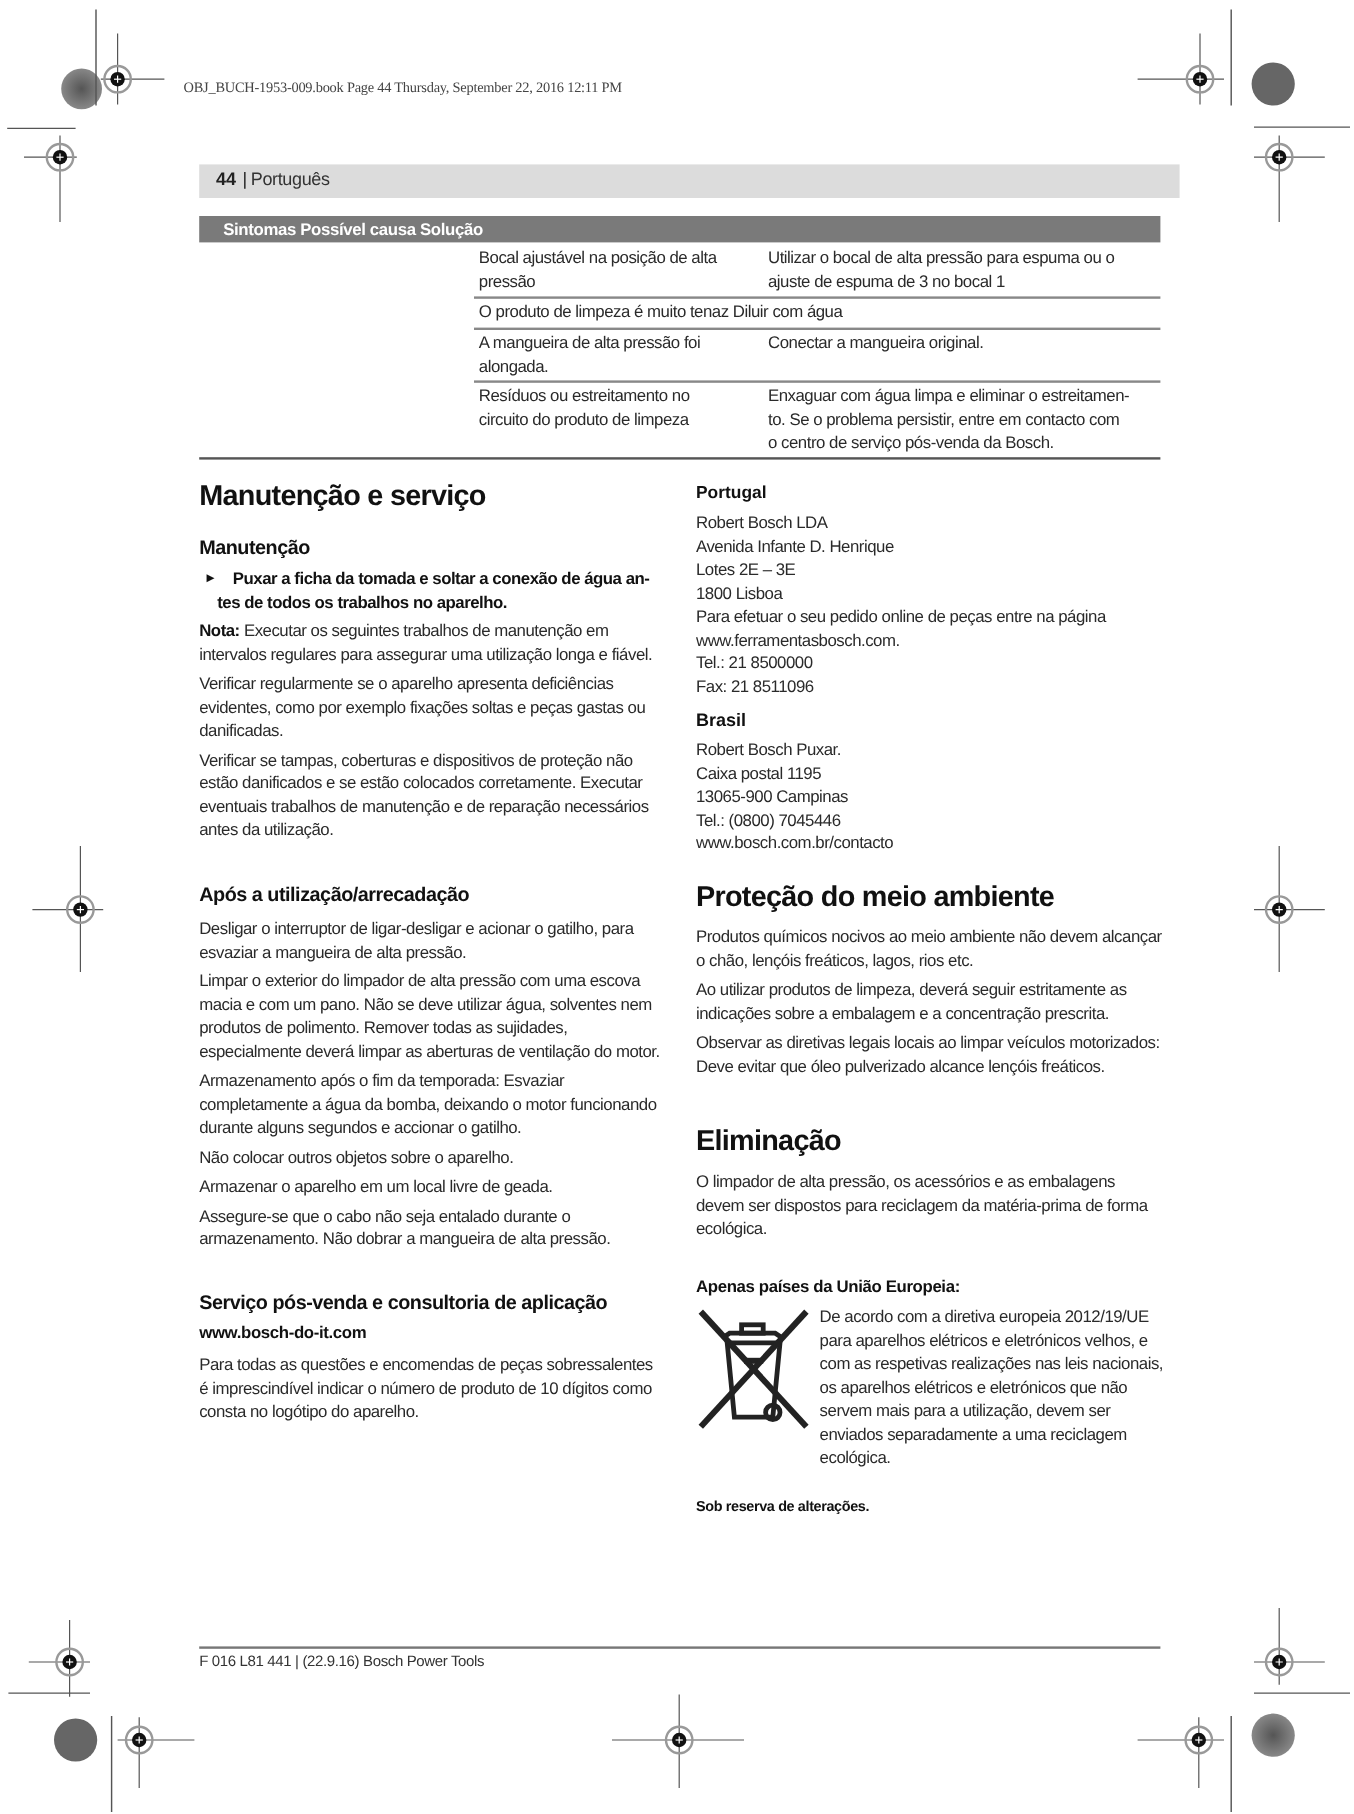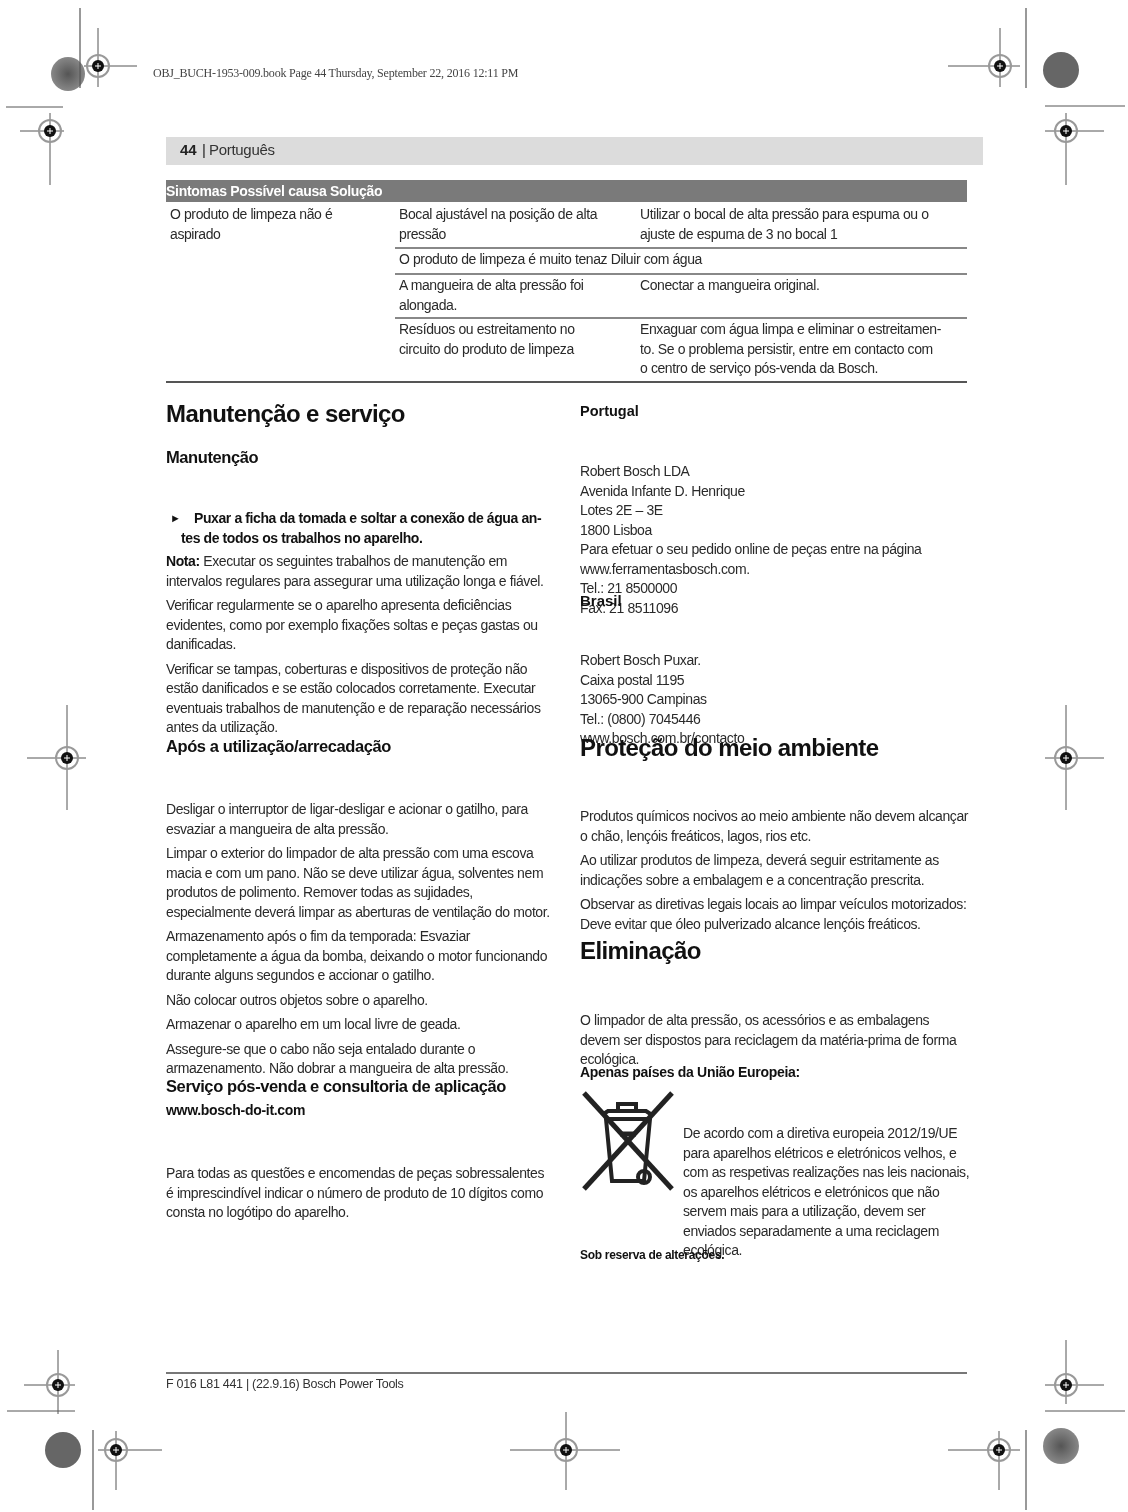--- a/index.html
+++ b/index.html
@@ -1,30 +1,30 @@
 <!DOCTYPE html>
 <html><head>
 <meta charset="utf-8">
 <style>
   html, body { margin:0; padding:0; background:#ffffff; }
   body { width:1128px; height:1512px; position:relative; overflow:hidden;
          font-family:"Liberation Sans", sans-serif; color:#1a1a1a; }
   .abs { position:absolute; }
-  .body-text { font-size:14px; line-height:19.5px; color:#2a2a2a; letter-spacing:-0.4px; transform-origin:left top;margin-top:36px; }
+  .body-text { font-size:14px; line-height:19.5px; color:#2a2a2a; letter-spacing:-0.4px; transform-origin:left top; }
   .body-text p { margin:0 0 5px 0; }
   
   .slug { top:66px; left:153px; font-family:"Liberation Serif", serif; font-size:12px; color:#444; letter-spacing:-0.2px; white-space:nowrap; }
   
   .page-band { left:166px; top:137px; width:801px; height:28px; background:#dcdcdc;padding-left:16px; }
   .page-band .num { position:absolute; left:14px; top:4px; font-size:15px; font-weight:bold; color:#222; }
   .page-band .sep { position:absolute; left:36px; top:4px; font-size:15px; color:#222; }
   .page-band .lang { position:absolute; left:43px; top:4px; font-size:15px; color:#333; letter-spacing:-0.3px; }
   
   .tbl { left:166px; top:180px; width:801px; }
-  .tbl-head { height:22px; background:#7a7a7a; color:#fff; font-weight:bold; font-size:14px; line-height:22px; padding-left:0; letter-spacing:-0.3px; }
+  .tbl-head { height:22px; background:#7a7a7a; color:#fff; font-weight:bold; font-size:14px; line-height:22px; padding-left:20px; letter-spacing:-0.3px; }
   .tbl-row { position:absolute; font-size:14px; line-height:19.5px; color:#2a2a2a; letter-spacing:-0.4px; }
   .hline { position:absolute; height:1.5px; background:#888; }
   .hline.thick { height:2px; background:#555; }
   
   h1.sec { position:absolute; margin:0; font-size:24px; font-weight:bold; color:#111; letter-spacing:-0.6px; }
   h2.sub { position:absolute; margin:0; font-size:16.5px; font-weight:bold; color:#111; letter-spacing:-0.4px; }
   .bold { font-weight:bold; }
   .footer-line { left:166px; top:1372px; width:801px; height:1.5px; background:#777; }
   .footer-text { left:166px; top:1377px; font-size:12.5px; color:#333; letter-spacing:-0.3px; }
   svg.mark { position:absolute; overflow:visible; }
@@ -102,24 +102,20 @@
 
 <div class="abs page-band">
   <span class="num">44</span>
   <span class="sep">|</span>
   <span class="lang">Português</span>
 </div>
 
 <div class="abs tbl" style="height:205px">
   <div class="tbl-head">Sintomas Possível causa Solução</div>
 
-  <div class="tbl-row" style="left:4px;top:25px;width:225px">
-    <div>O produto de limpeza não é</div>
-    <div>aspirado</div>
-  </div>
   <div class="tbl-row" style="left:233px;top:25px;width:240px">
     <div>Bocal ajustável na posição de alta</div>
     <div>pressão</div>
   </div>
   <div class="tbl-row" style="left:474px;top:25px;width:327px">
     <div>Utilizar o bocal de alta pressão para espuma ou o</div>
     <div>ajuste de espuma de 3 no bocal 1</div>
   </div>
   <div class="hline" style="left:229px;top:67px;width:572px"></div>
 

